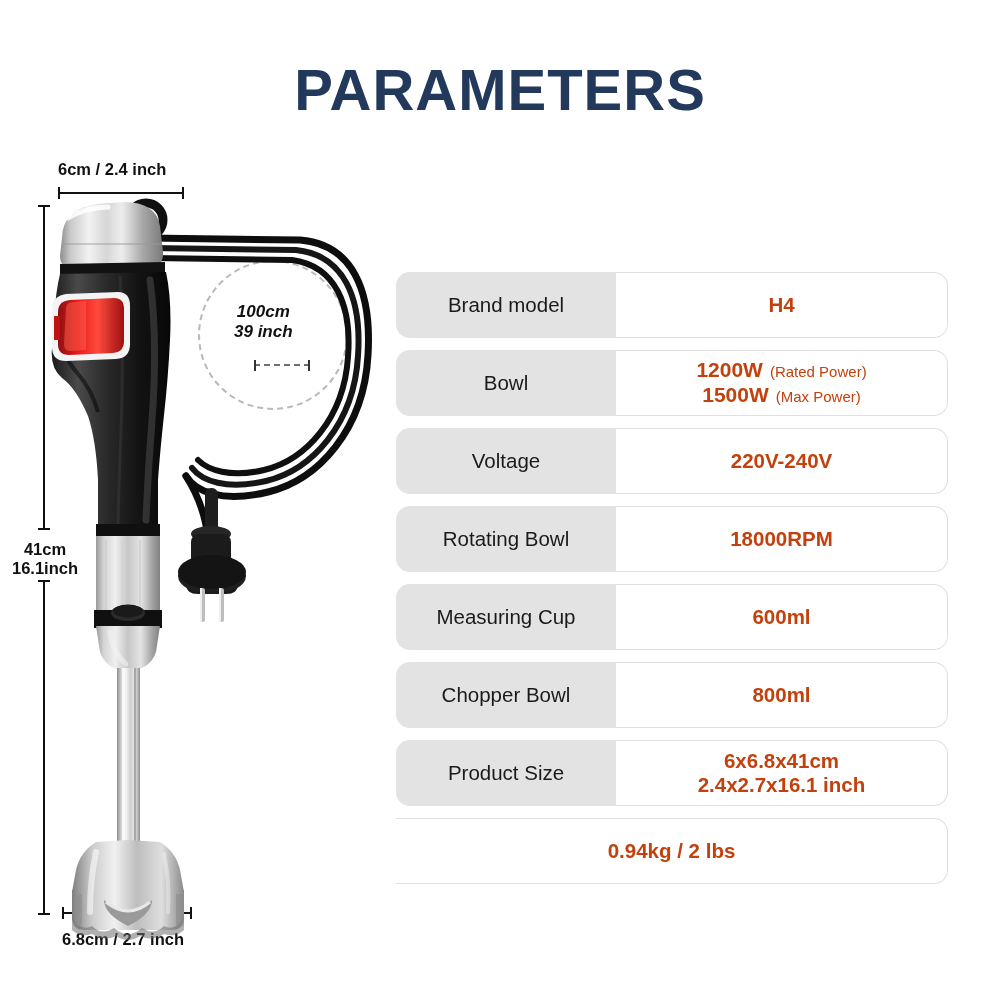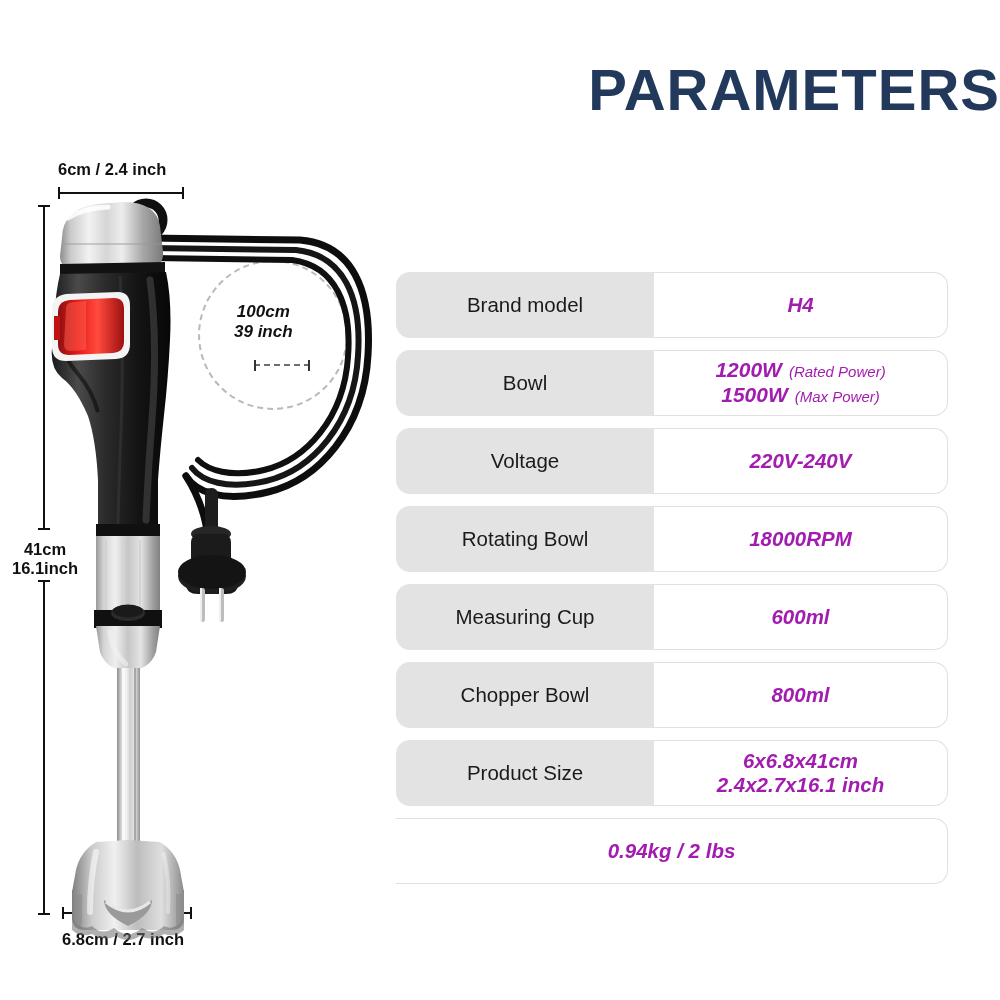--- a/index.html
+++ b/index.html
@@ -8,21 +8,21 @@
     background: #ffffff;
     font-family: "Liberation Sans", sans-serif;
     overflow: hidden;
     position: relative;
   }
 
   
   .page-title {
     position: absolute;
     top: 56px; left: 0; width: 1000px;
-    text-align: right;
+    text-align: center;
     font-size: 58px;
     font-weight: bold;
     letter-spacing: 1px;
     color: #22395c;
   }
 
   
   .product-panel {
     position: absolute;
     left: 0; top: 140px;
@@ -117,21 +117,21 @@
     display: flex;
     flex-direction: column;
     gap: 12px;
   }
   .spec-row {
     display: flex;
     height: 66px;
     align-items: stretch;
   }
   .spec-key {
-    width: 258px;
+    width: 220px;
     background: #e3e3e3;
     border-radius: 14px 0 0 14px;
     display: flex;
     align-items: center;
     justify-content: center;
     font-size: 20.5px;
     color: #1a1a1a;
     text-align: center;
     padding: 0 8px;
   }
@@ -140,25 +140,24 @@
     background: #ffffff;
     border: 1.5px solid #e0e0e0;
     border-left: none;
     border-radius: 0 14px 14px 0;
     display: flex;
     flex-direction: column;
     align-items: center;
     justify-content: center;
     font-size: 20.5px;
     font-weight: bold;
-    color: #a21caf;
+    color: #c2410c;
     text-align: center;
     padding: 0 6px;
     line-height: 1.18;
-    font-style: italic;
   }
   .spec-val .line2 { font-weight: bold; }
   .power-line {
     display: flex;
     align-items: baseline;
     justify-content: flex-end;
     gap: 7px;
   }
   .power-w { font-size: 21px; font-weight: bold; }
   .power-note { font-size: 15px; font-weight: normal; }

